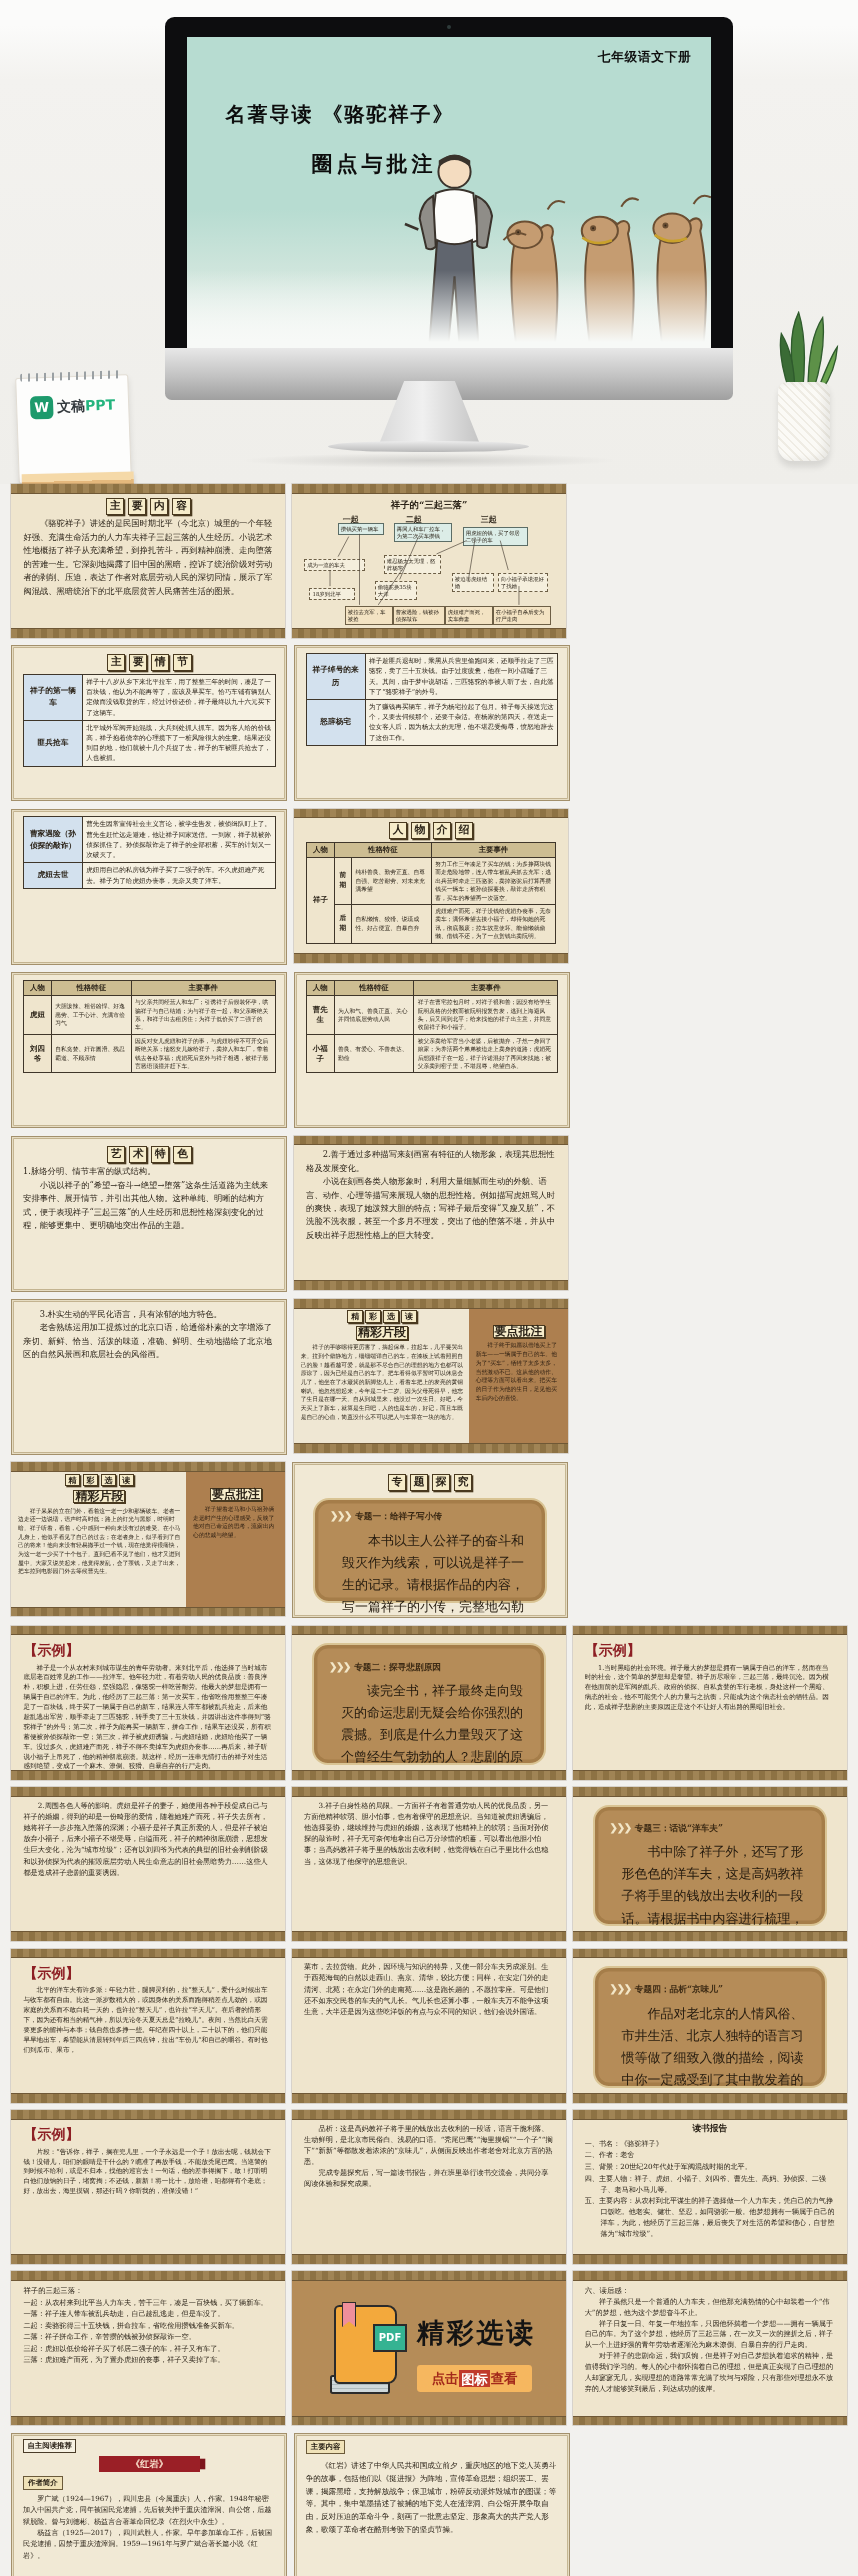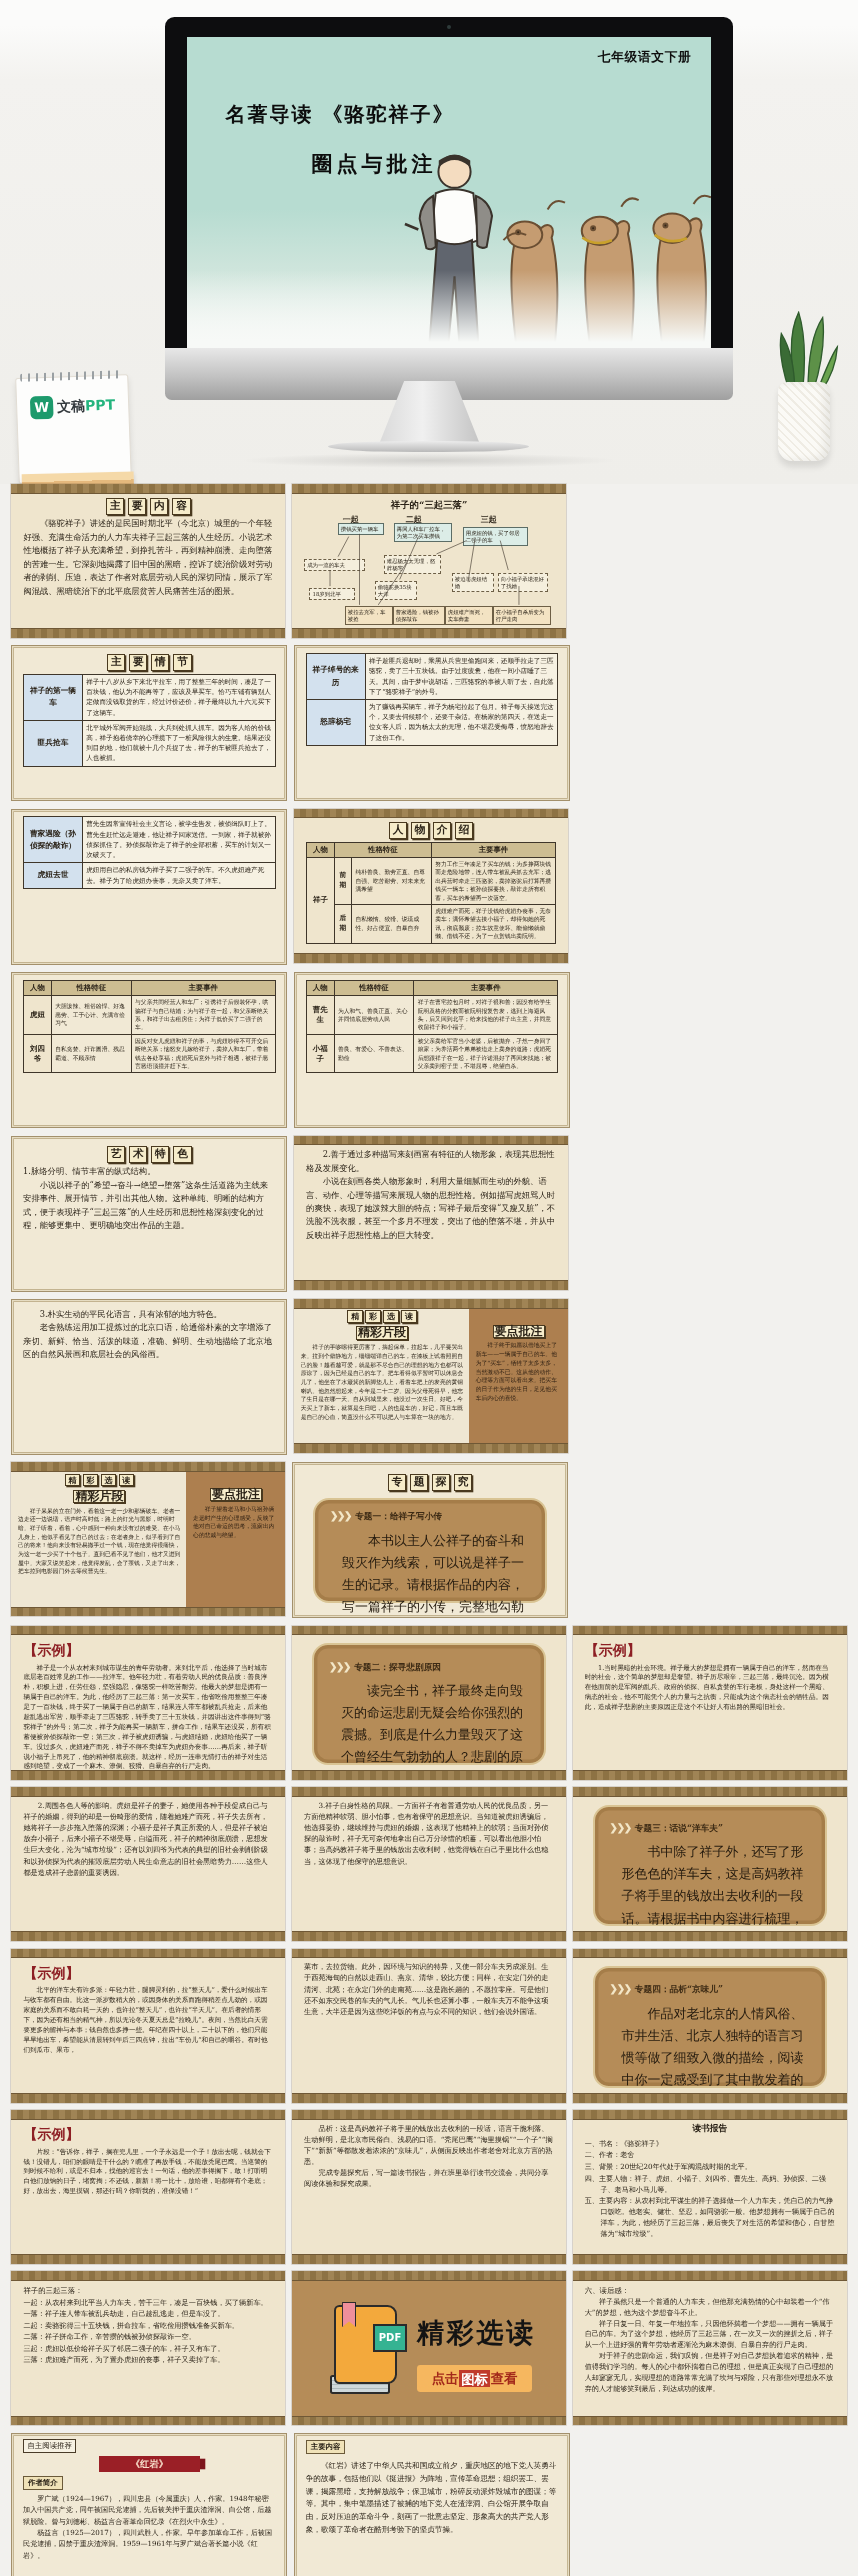--- a/index.html
+++ b/index.html
@@ -104,21 +104,21 @@
      clip-path:polygon(0 0,100% 0,100% 100%,50% 78%,0 100%);}
   .book .pdf{position:absolute;right:-2.7px;top:19px;width:29.5px;height:24px;background:#35b392;border:2px solid #2b2b2b;
      color:#fff;font-family:"DejaVu Sans",sans-serif;font-weight:bold;font-size:10px;text-align:center;line-height:24px;}
   .book .pages{position:absolute;left:-4px;bottom:0;width:56px;height:14.8px;background:#cfd8da;border:2px solid #2b2b2b;border-radius:2.7px;
      background-image:repeating-linear-gradient(#cfd8da 0 2.7px,#aebabd 2.7px 4px);}
   
   .ban{display:block;margin:1.3px auto 4px;width:101px;text-align:center;background:#9a1f26;color:#f6ddc9;
      font-weight:bold;font-size:9.4px;line-height:16px;box-shadow:8px 0 0 -2.7px #7d151c;}
   .sec-lab{display:inline-block;background:#f0e2b8;border:1px solid #6b5a3a;font-weight:bold;font-size:7.4px;
      padding:0 4px;line-height:12px;margin:0 0 2.7px;}
-  .top-lab{display:inline-block;background:#f7f2e3;border:1px solid #4a3c28;font-weight:normal;font-size:7.4px;
+  .top-lab{display:inline-block;background:#f7f2e3;border:1px solid #4a3c28;font-weight:bold;font-size:7.4px;
      padding:0 3.4px;line-height:12px;margin-bottom:2px;}
   .bi-body{font-size:7.1px;line-height:1.6;}
   .bi-body p{margin:0;text-indent:2em;}
   .lp-body{font-size:7.6px;line-height:1.7;text-indent:2em;margin-top:2.7px;}
   
   .fl-title{text-align:center;font-size:9.4px;font-weight:bold;margin-top:2px;}
   .fl-lab{position:absolute;font-size:8px;font-weight:bold;}
   .fl-box{position:absolute;font-size:5.4px;line-height:1.3;padding:1.3px 2px;text-align:left;}
   .fl-box.teal{background:#dcede7;border:0.7px solid #5c6d66;}
   .fl-box.dash{background:#f5efdd;border:0.8px dashed #6d5f46;}

